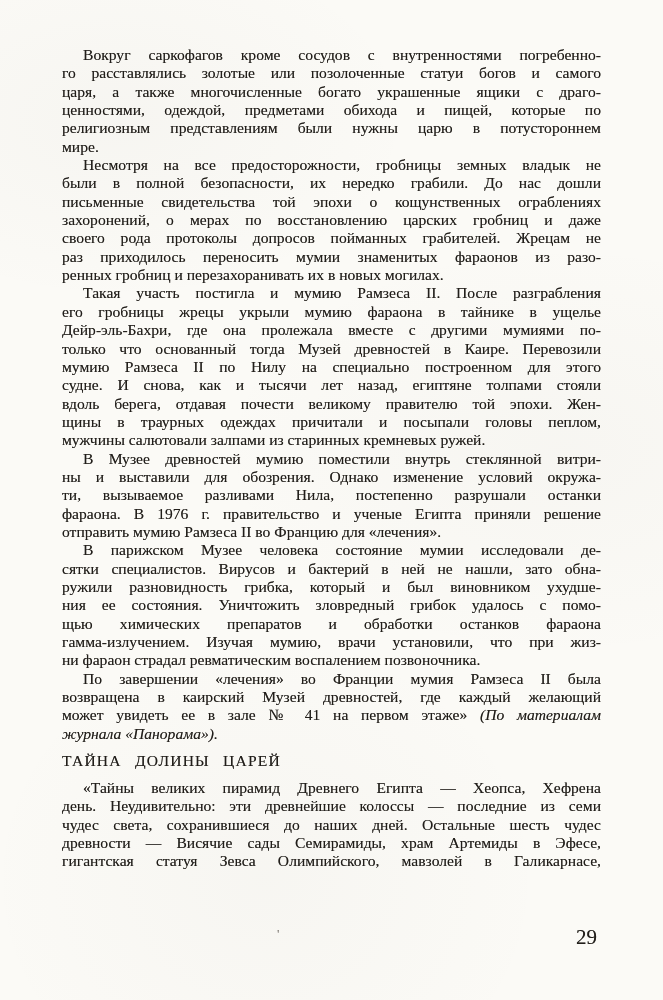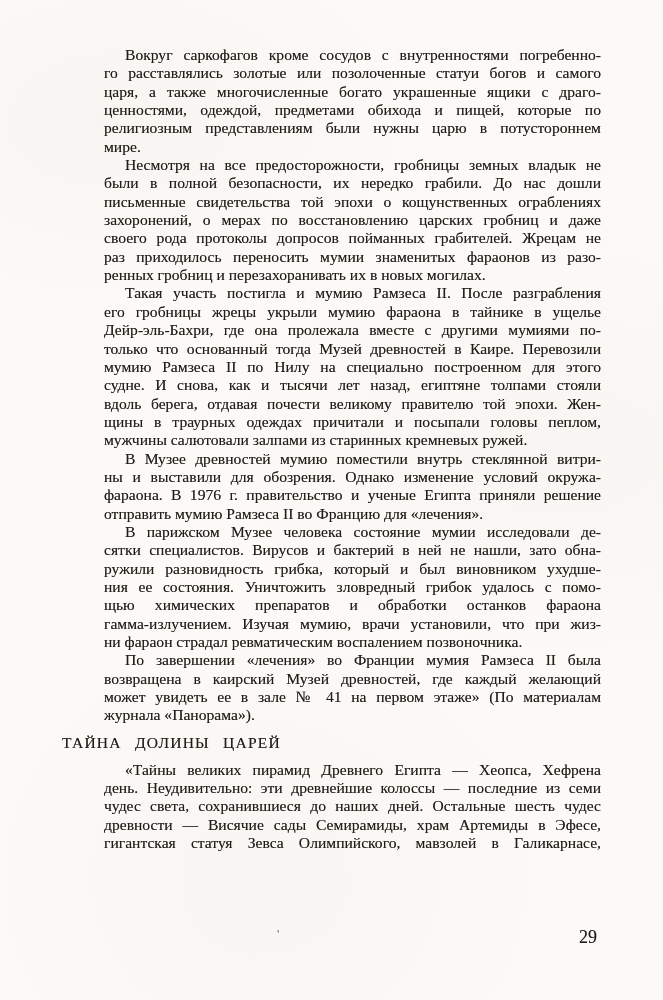--- a/index.html
+++ b/index.html
@@ -20,39 +20,38 @@
     left: 62px; top: 46px;
     width: 539px;
     font-size: 15.6px;
     line-height: 18.35px;
     text-shadow: 0 0 0.5px rgba(33,30,26,0.55);
   }
   .para { margin: 0; }
   .line {
     text-align: justify;
     text-align-last: justify;
-    margin-left: 42px;
   }
   .line.last { text-align-last: left; }
   .line.first { text-indent: 21px; }
-  .it { }
+  .it { font-style: italic; }
   .heading {
     margin: 8px 0 9px 0;
     font-size: 15.6px;
     line-height: 19px;
     font-weight: normal;
     text-align: left;
     letter-spacing: 1.2px;
     word-spacing: 8px;
     text-shadow: 0 0 0.5px rgba(33,30,26,0.55);
   }
   .page-number {
     position: absolute;
     top: 928px; right: 66px;
-    font-size: 18px;
+    font-size: 21px;
     line-height: 18px;
     text-shadow: 0 0 0.5px rgba(33,30,26,0.5);
   }
   .artifact {
     position: absolute;
     left: 277px; top: 926px;
     font-size: 13px;
     color: rgba(70,64,58,0.75);
   }
 </style>
@@ -86,20 +85,21 @@
           <div class="line"><span>только что основанный тогда Музей древностей в Каире. Перевозили</span></div>
           <div class="line"><span>мумию Рамзеса II по Нилу на специально построенном для этого</span></div>
           <div class="line"><span>судне. И снова, как и тысячи лет назад, египтяне толпами стояли</span></div>
           <div class="line"><span>вдоль берега, отдавая почести великому правителю той эпохи. Жен-</span></div>
           <div class="line"><span>щины в траурных одеждах причитали и посыпали головы пеплом,</span></div>
           <div class="line last"><span>мужчины салютовали залпами из старинных кремневых ружей.</span></div>
         </div>
         <div class="para">
           <div class="line first"><span>В Музее древностей мумию поместили внутрь стеклянной витри-</span></div>
           <div class="line"><span>ны и выставили для обозрения. Однако изменение условий окружа-</span></div>
+          <div class="line"><span>ти, вызываемое разливами Нила, постепенно разрушали останки</span></div>
           <div class="line"><span>фараона. В 1976 г. правительство и ученые Египта приняли решение</span></div>
           <div class="line last"><span>отправить мумию Рамзеса II во Францию для «лечения».</span></div>
         </div>
         <div class="para">
           <div class="line first"><span>В парижском Музее человека состояние мумии исследовали де-</span></div>
           <div class="line"><span>сятки специалистов. Вирусов и бактерий в ней не нашли, зато обна-</span></div>
           <div class="line"><span>ружили разновидность грибка, который и был виновником ухудше-</span></div>
           <div class="line"><span>ния ее состояния. Уничтожить зловредный грибок удалось с помо-</span></div>
           <div class="line"><span>щью химических препаратов и обработки останков фараона</span></div>
           <div class="line"><span>гамма-излучением. Изучая мумию, врачи установили, что при жиз-</span></div>

